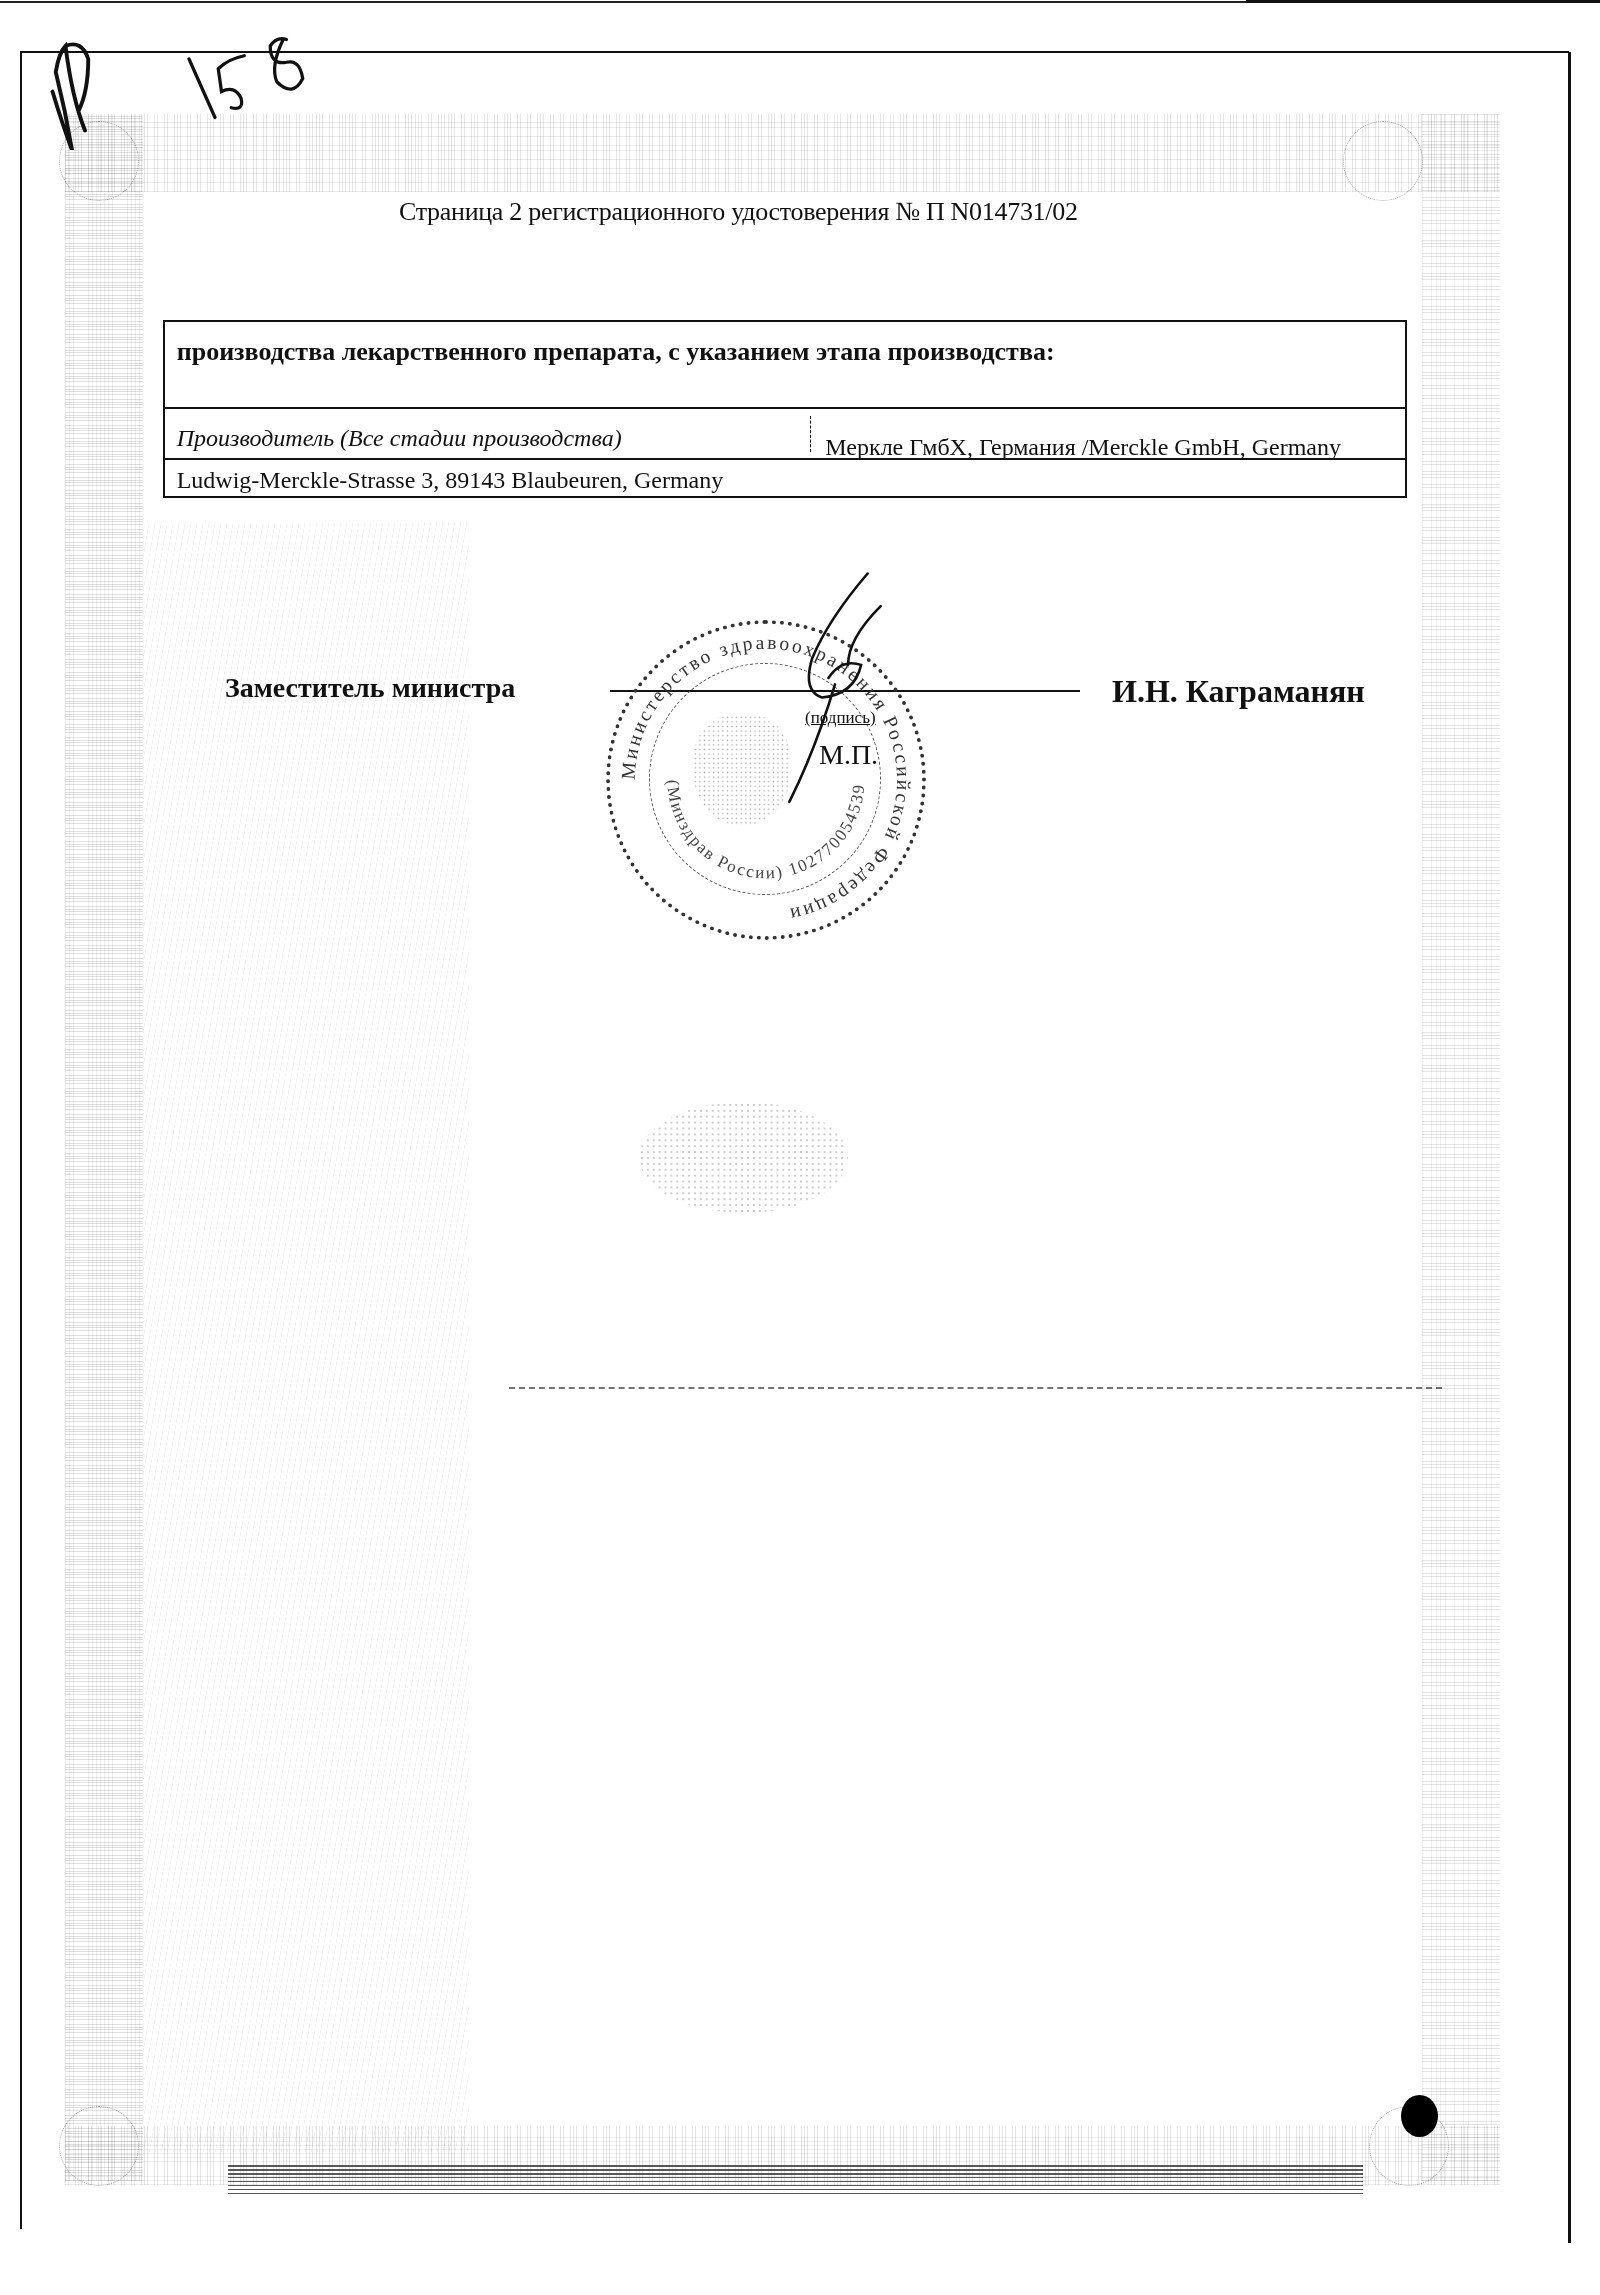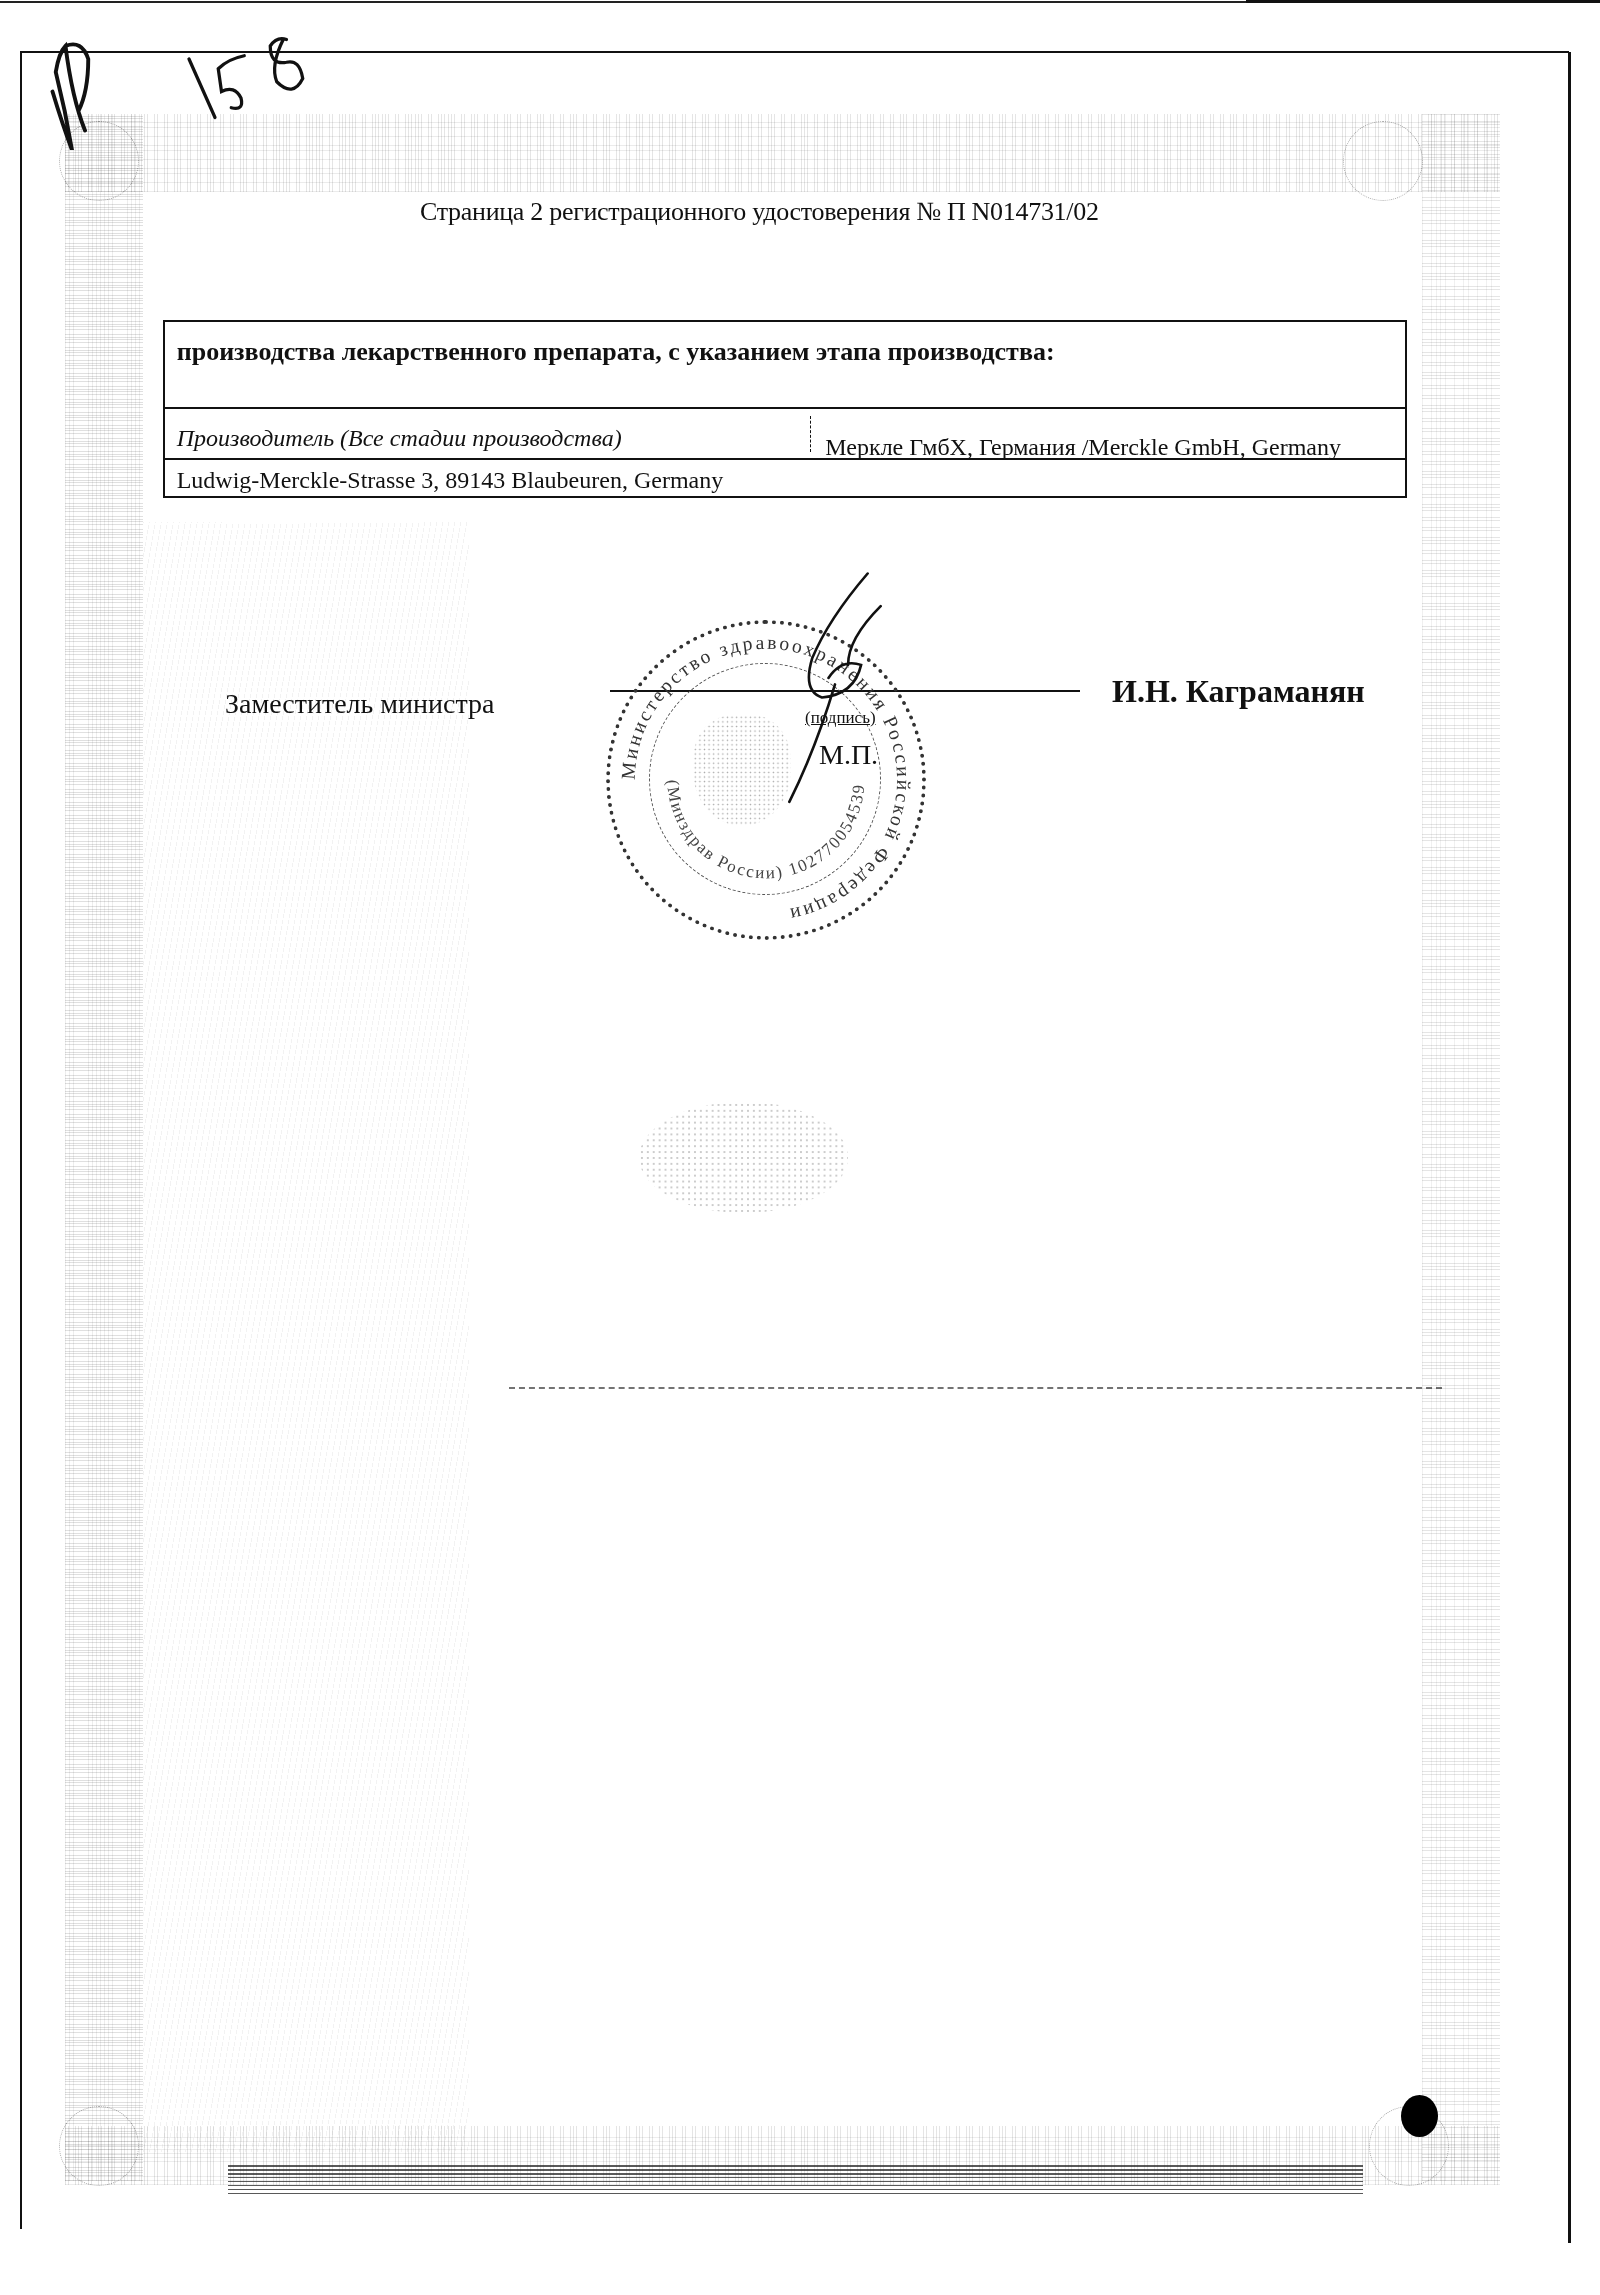--- a/index.html
+++ b/index.html
@@ -35,38 +35,38 @@
     .g-bottom { left: 65px; top: 2126px; width: 1435px; height: 59px;
                 background-image:
                   repeating-linear-gradient(90deg, rgba(0,0,0,0.10) 0 0.7px, transparent 0.7px 3.3px),
                   repeating-linear-gradient(0deg, rgba(0,0,0,0.07) 0 0.7px, transparent 0.7px 3.9px); }
     .g-bottom-band { position: absolute; left: 228px; top: 2165px; width: 1135px; height: 29px;
                      background-image: repeating-linear-gradient(0deg, #222 0 1.3px, transparent 1.3px 3.9px); opacity: 0.75; }
     .corner-ornament { position: absolute; width: 78px; height: 78px; border-radius: 50%;
                        border: 1.3px dotted rgba(0,0,0,0.35); }
 
     
-    .page-header { position: absolute; left: 420px; top: 197px; font-size: 26px; letter-spacing: -0.3px;
+    .page-header { position: absolute; left: 399px; top: 197px; font-size: 26px; letter-spacing: -0.3px;
                    white-space: nowrap; color: #111; }
 
     
     .reg-table { position: absolute; left: 163px; top: 320px; width: 1244px;
                  border: 2px solid #111; box-sizing: border-box; }
     .reg-table .row { border-bottom: 2px solid #111; box-sizing: border-box; display: flex; }
     .reg-table .row:last-child { border-bottom: none; }
     .row-header { height: 87px; padding: 13px 11.7px 0 11.7px; font-weight: bold; font-size: 26px; line-height: 34px; }
     .row-header span { display: block; }
     .row-manufacturer { height: 51px; align-items: center; }
     .cell-role { width: 646px; border-right: 1.3px dashed #111; padding: 9px 11.7px 0 11.7px;
                  font-style: italic; font-size: 24px; box-sizing: border-box; white-space: nowrap; }
     .cell-company { flex: 1; padding: 7.8px 14.3px 0 14.3px; font-size: 24px; white-space: nowrap; box-sizing: border-box; margin-top: 20px; }
     .row-address { height: 36px; padding: 6.5px 11.7px 0 11.7px; font-size: 24px; white-space: nowrap; box-sizing: border-box; }
 
     
-    .signer-title { position: absolute; left: 225px; top: 672px; font-size: 28px; font-weight: normal; white-space: nowrap; margin-top: 16px; }
+    .signer-title { position: absolute; left: 225px; top: 672px; font-size: 28px; font-weight: bold; white-space: nowrap; }
     .signature-line { position: absolute; left: 610px; top: 690px; width: 470px; height: 2px; background: #111; }
     .signer-name { position: absolute; left: 1112px; top: 665px; font-size: 32px; font-weight: bold; white-space: nowrap; margin-top: 8px; }
     .sign-caption { position: absolute; left: 805px; top: 708px; font-size: 17px; white-space: nowrap; text-decoration: underline; }
     .seal-caption { position: absolute; left: 819px; top: 739px; font-size: 28px; white-space: nowrap; }
 
     
     .seal { position: absolute; left: 606px; top: 620px; width: 320px; height: 320px; border-radius: 50%;
             border: 4.6px dotted #333; box-sizing: border-box; }
     .seal-inner { position: absolute; left: 39px; top: 39px; width: 232px; height: 232px; border-radius: 50%;
                   border: 1.3px dashed #555; box-sizing: border-box; }

